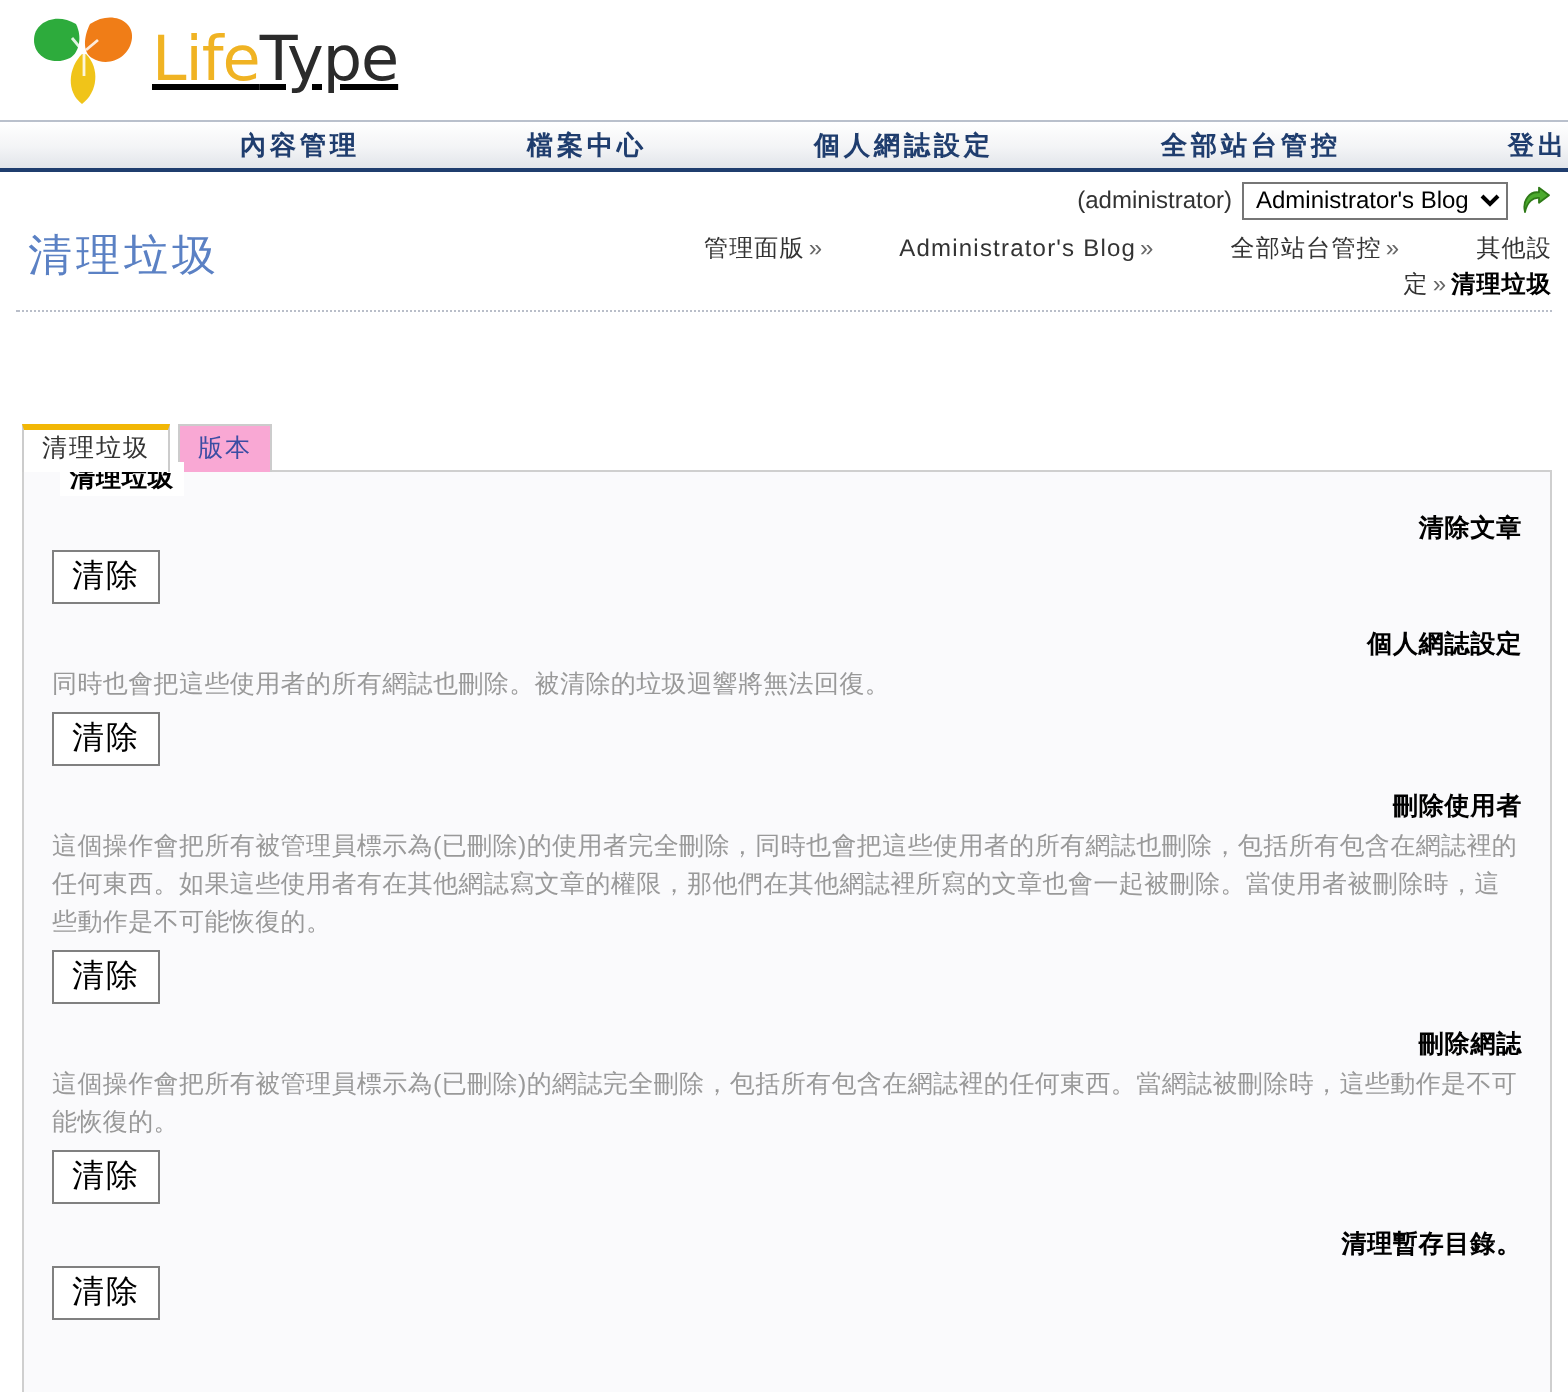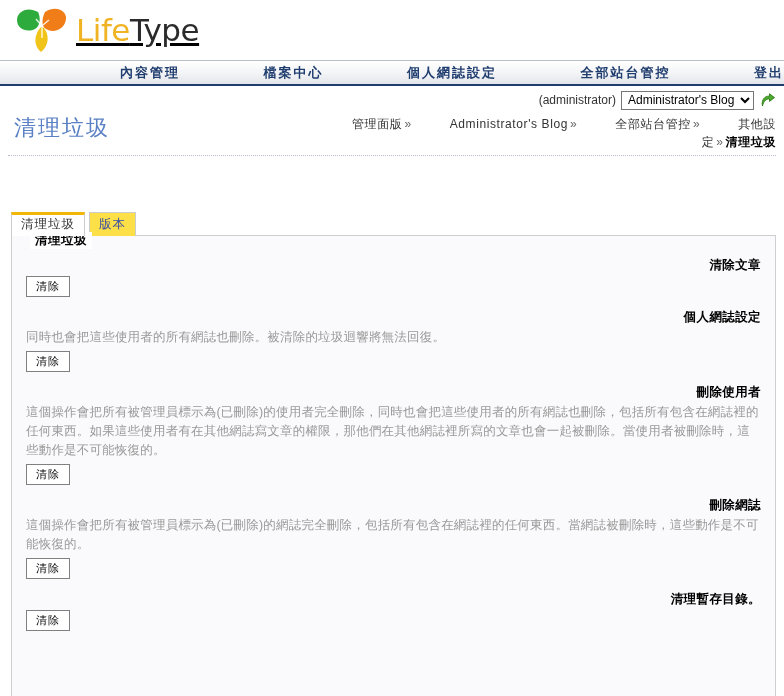--- a/index.html
+++ b/index.html
@@ -132,21 +132,21 @@
     top: 1px;
   }
   .tab.active {
     background: #ffffff;
     color: #333333;
     border-top: 3px solid #f2b705;
     padding-top: 2px;
     z-index: 2;
   }
   .tab.inactive {
-    background: #fde047;
+    background: #f9a8d4;
     color: #3b4da3;
     border-top: 1px solid #cccccc;
     padding-top: 4px;
   }
 
   
   #panel {
     margin: 0 8px 0 11px;
     border: 1px solid #cfcfcf;
     background: #fafafc;
@@ -178,21 +178,21 @@
   .sec-desc {
     font-size: 12.5px;
     color: #999999;
     line-height: 19px;
     margin-bottom: 4px;
     letter-spacing: 0.2px;
     max-width: 745px;
   }
   .clear-btn {
     font-family: "Liberation Sans", sans-serif;
-    font-size: 11px;
+    font-size: 16px;
     color: #000;
     background: #ffffff;
     border: 1px solid #808080;
     padding: 2px 9px;
     cursor: pointer;
     letter-spacing: 1px;
   }
 </style>
 </head>
 <body>

